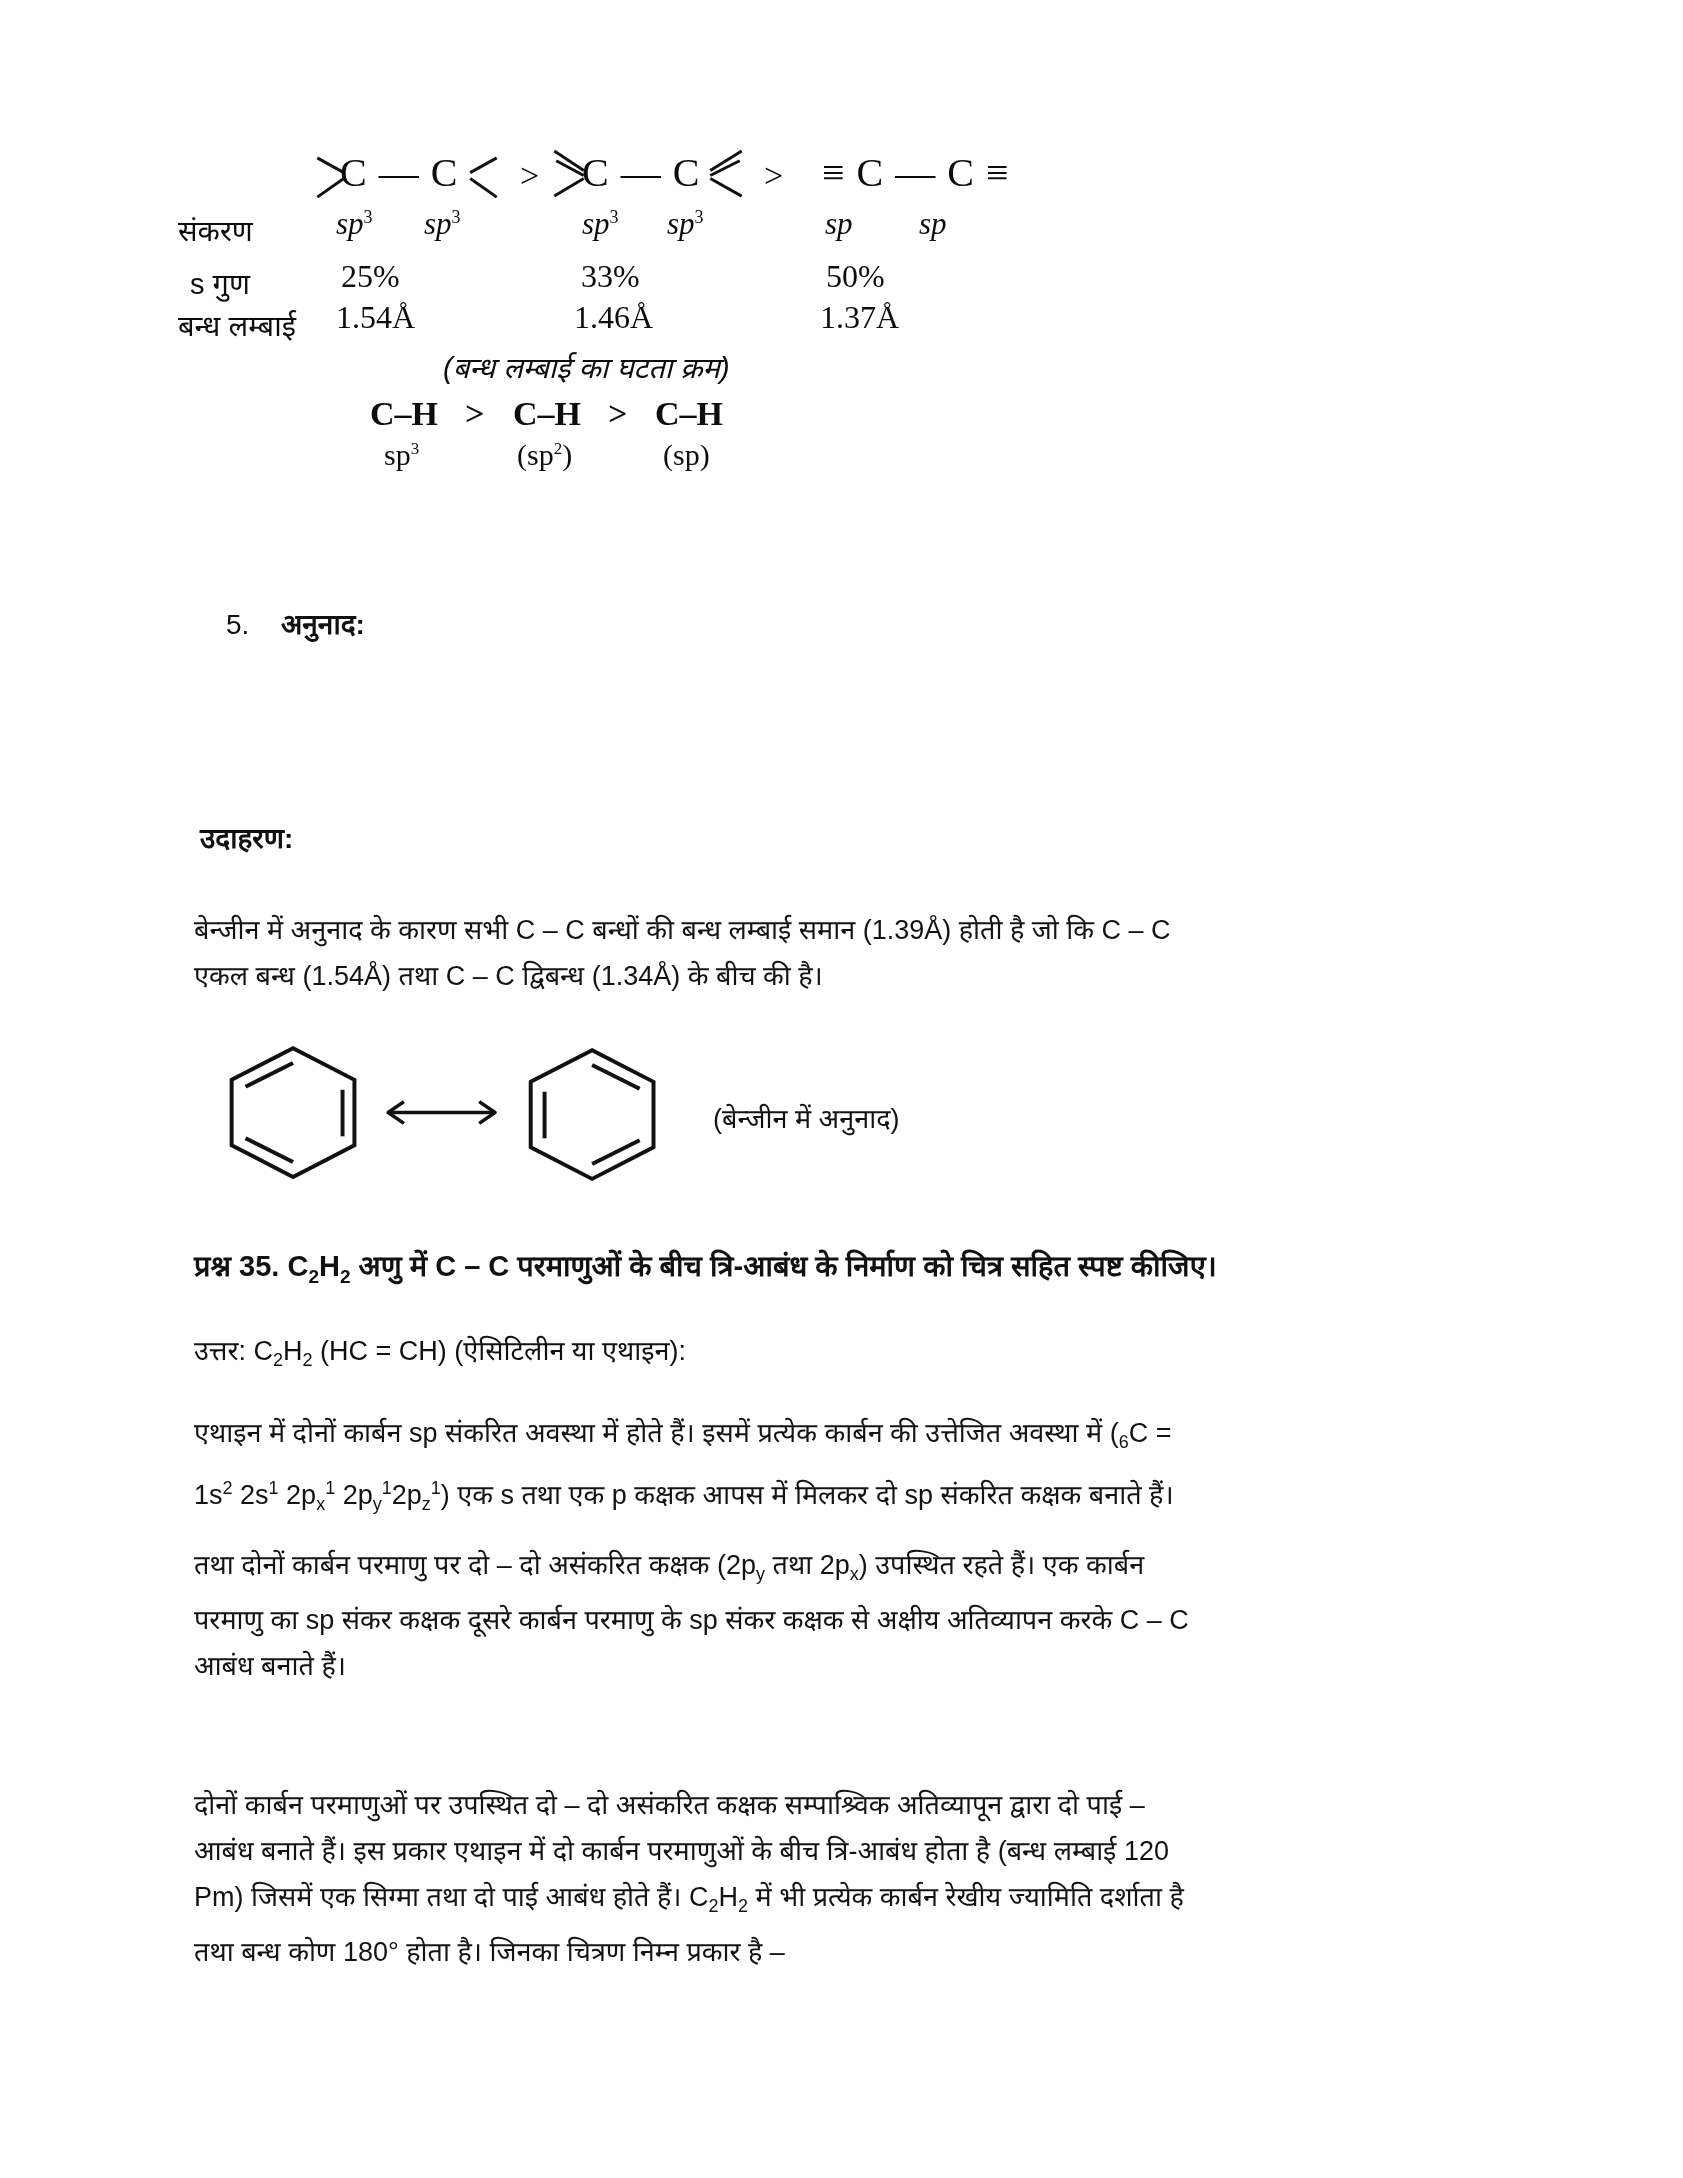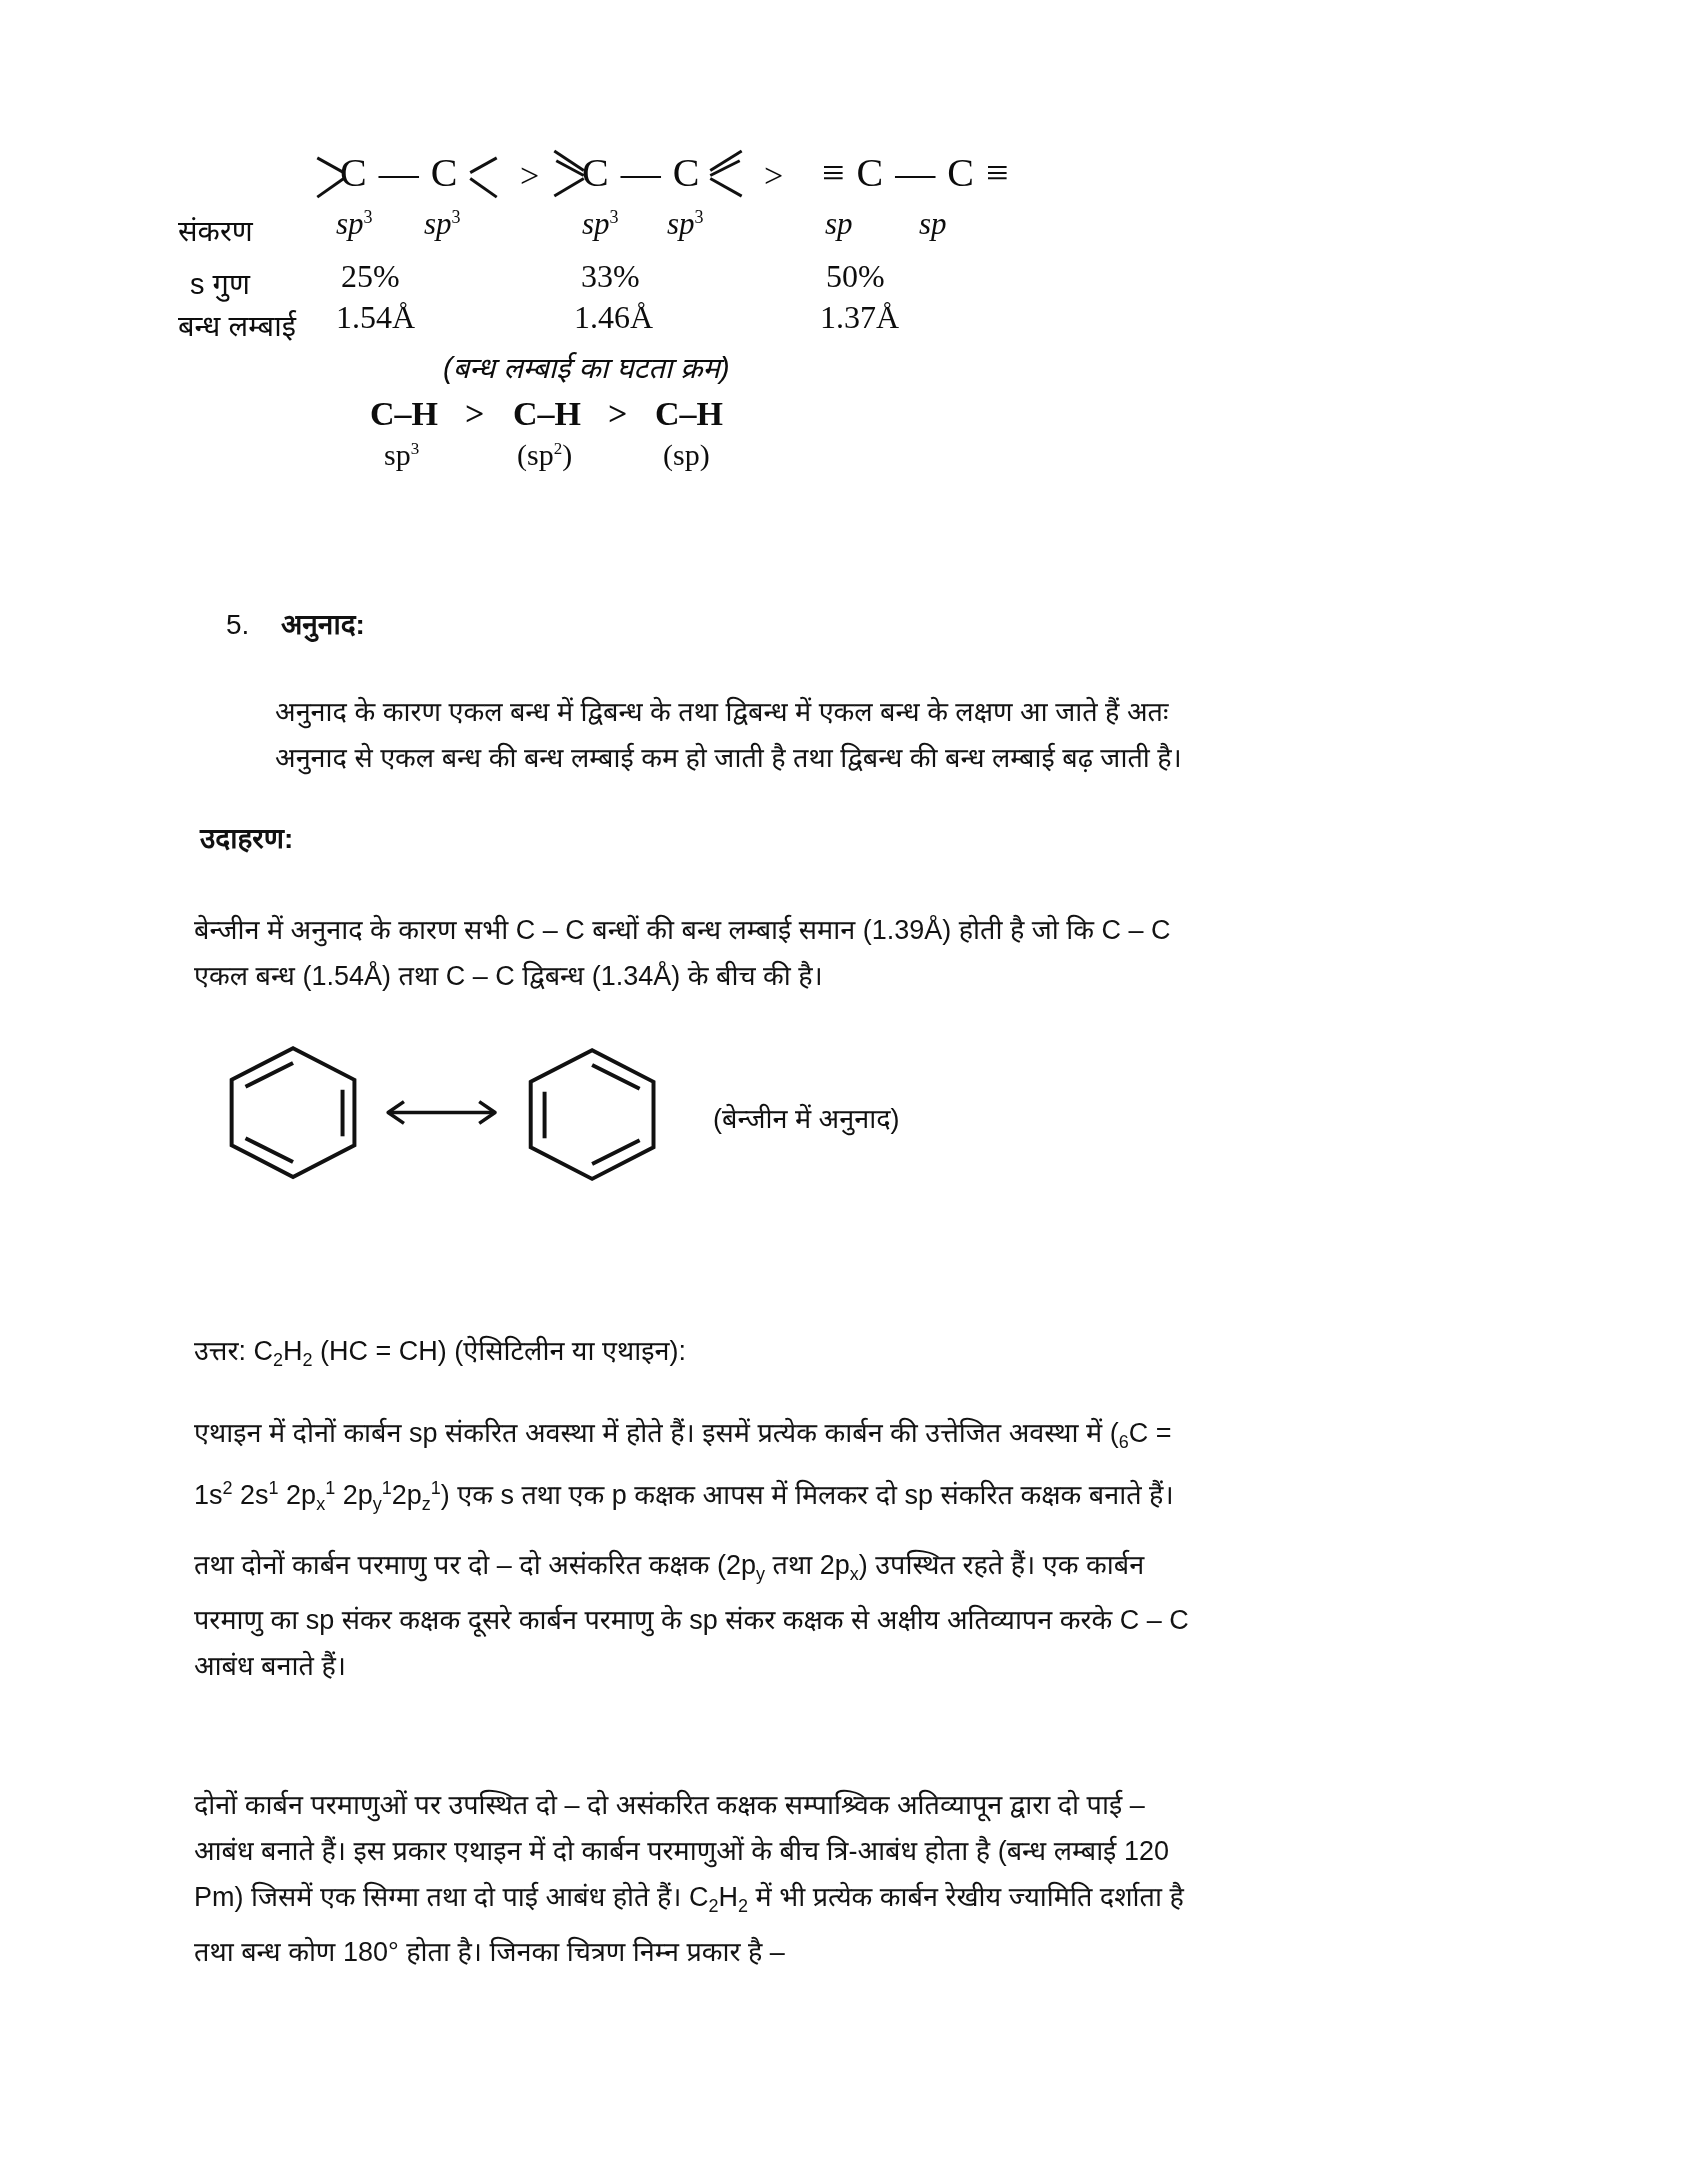--- a/index.html
+++ b/index.html
@@ -207,24 +207,20 @@
     <div class="ch-sub" style="left:339px;top:289px;">(sp<sup>2</sup>)</div>
     <div class="ch-sub" style="left:485px;top:289px;">(sp)</div>
   </div>
 
   <div class="num-item" style="left:226px;top:604px;">
     <span class="num">5.</span>
     <span style="display:inline-block;width:16px"></span>
     <span>अनुनाद:</span>
   </div>
 
-  <div class="para" style="left:275px;top:689px;width:1238px;">
-    <div>अनुनाद के कारण एकल बन्ध में द्विबन्ध के तथा द्विबन्ध में एकल बन्ध के लक्षण आ जाते हैं अतः</div>
-    <div>अनुनाद से एकल बन्ध की बन्ध लम्बाई कम हो जाती है तथा द्विबन्ध की बन्ध लम्बाई बढ़ जाती है।</div>
-  </div>
 
   <div class="heading" style="left:200px;top:818px;">उदाहरण:</div>
 
   <div class="para" style="left:194px;top:907px;width:1287px;">
     <div>बेन्जीन में अनुनाद के कारण सभी C – C बन्धों की बन्ध लम्बाई समान (1.39Å) होती है जो कि C – C</div>
     <div>एकल बन्ध (1.54Å) तथा C – C द्विबन्ध (1.34Å) के बीच की है।</div>
   </div>
 
   <div class="benzene-fig" style="left:194px;top:1042px;">
     <svg width="614" height="149" viewBox="0 0 620 150">
@@ -245,20 +241,27 @@
       <g stroke="#111" stroke-width="4" fill="none">
         <polygon points="340,40 402,8 464,40 464,106 402,138 340,106" stroke-linejoin="miter"></polygon>
         <line x1="402" y1="23" x2="450" y2="47"></line>
         <line x1="402" y1="123" x2="450" y2="99"></line>
         <line x1="354" y1="50" x2="354" y2="97"></line>
       </g>
     </svg>
   </div>
   <div class="benz-caption" style="left:713px;top:1099px;">(बेन्जीन में अनुनाद)</div>
 
+  <div class="q-head" style="left:194px;top:1245px;">
+    <span>प्रश्न 35.</span>
+    <span>
+      <span>C</span><sub>2</sub><span>H</span><sub>2</sub>
+    </span>
+    <span> अणु में C – C परमाणुओं के बीच त्रि-आबंध के निर्माण को चित्र सहित स्पष्ट कीजिए।</span>
+  </div>
 
   <div class="ans-line" style="left:194px;top:1331px;">
     <span class="bold">उत्तर:</span>
     <span>
       C<sub>2</sub>H<sub>2</sub>
     </span><span> (HC = CH) (ऐसिटिलीन या एथाइन):</span>
   </div>
 
   <div class="para" style="left:194px;top:1410px;width:1307px;">
     <div>एथाइन में दोनों कार्बन sp संकरित अवस्था में होते हैं। इसमें प्रत्येक कार्बन की उत्तेजित अवस्था में (<sub>6</sub>C =</div>

